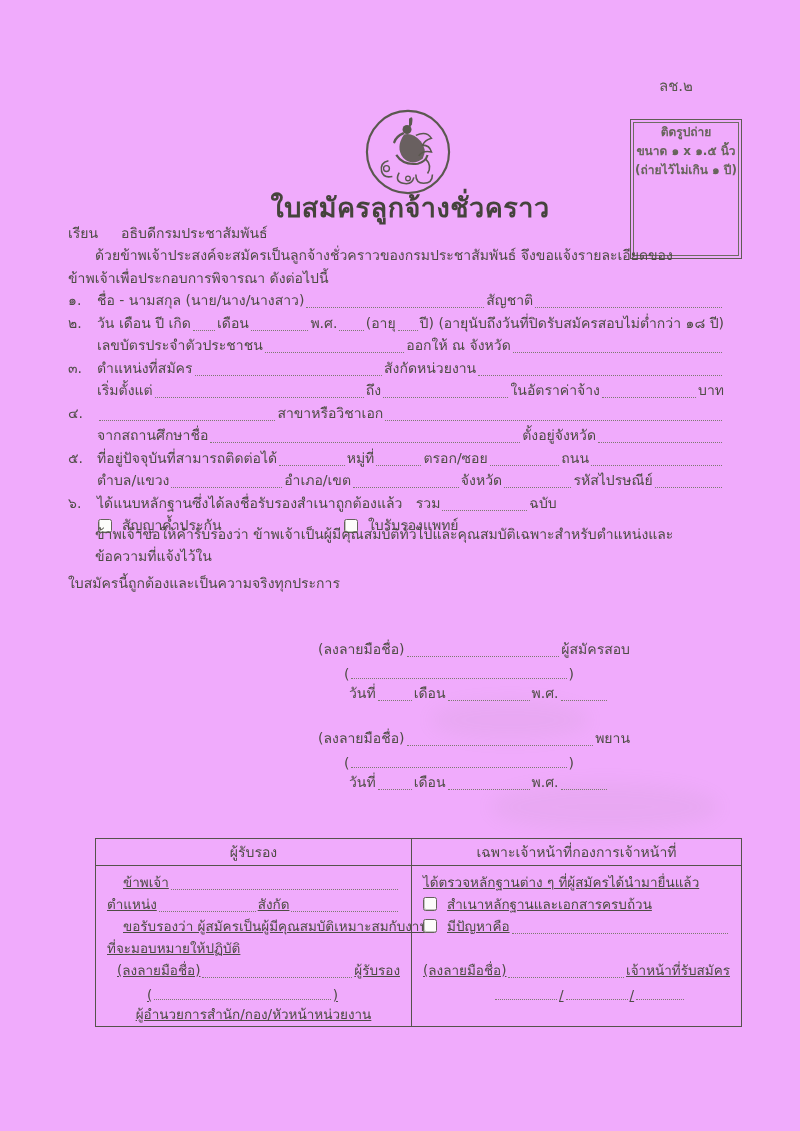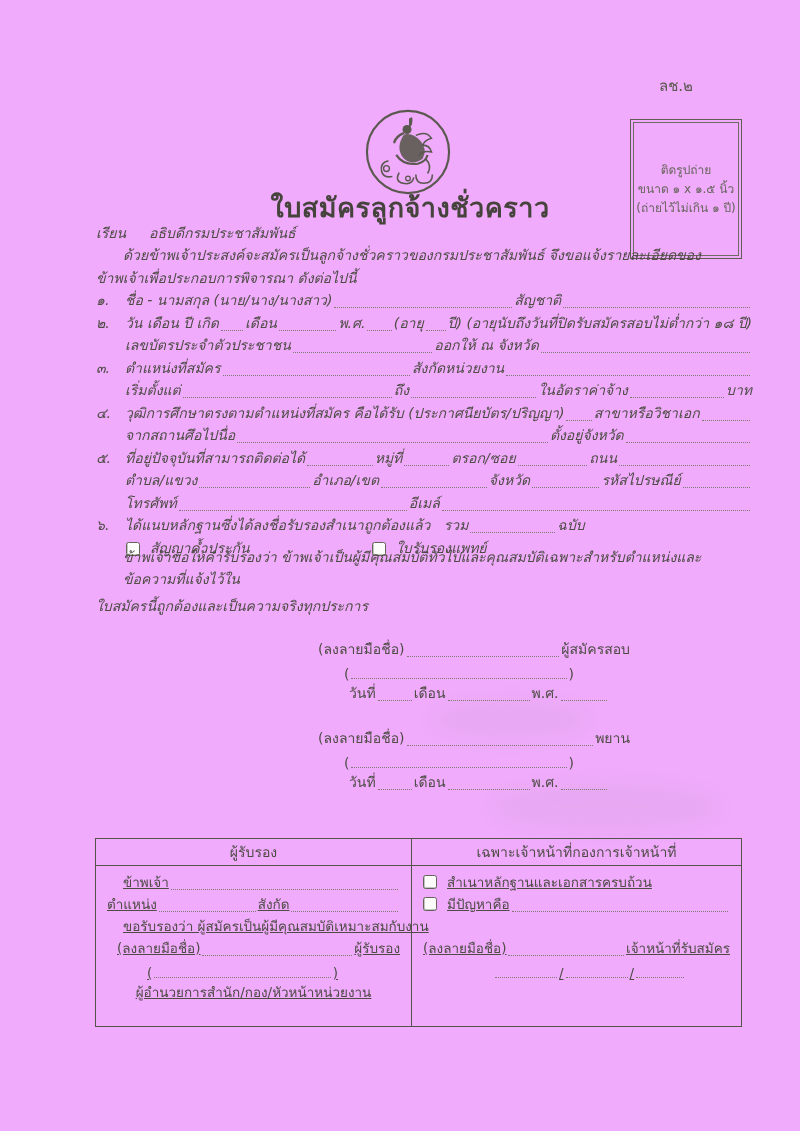--- a/index.html
+++ b/index.html
@@ -14,27 +14,27 @@
   .dots{border-bottom:1.6px dotted #7d7b70;margin:0 2px 3px 2px;min-width:8px;flex:0 0 auto;}
   .dots.fill{flex:1 1 0;}
   .corner-code{position:absolute;top:74px;right:126px;font-size:15px;color:#5a584f;}
   .emblem{position:absolute;left:364px;top:108px;}
   .photo-box{
     position:absolute;top:119px;right:77px;width:110px;height:138px;
     border:1.7px solid #5f5d54;display:flex;align-items:stretch;justify-content:stretch;
   }
   .photo-box-inner{
     flex:1;margin:2px;border:1px solid #6e6c62;display:flex;flex-direction:column;
-    align-items:center;justify-content:center;font-size:12px;color:#66645a;line-height:19px;text-align:center;
+    align-items:center;justify-content:flex-start;font-size:12px;color:#66645a;line-height:19px;text-align:center;font-weight:bold;
   }
   .form-title{
     position:absolute;top:186px;left:0;width:820px;text-align:center;
     font-size:27px;font-weight:bold;color:#45433c;letter-spacing:.5px;
   }
-  .main-col{position:absolute;left:96px;top:221px;width:656px;font-style:italic;}
+  .main-col{position:absolute;left:68px;top:221px;width:656px;}
   .no{flex:0 0 29px;}
   .indent{padding-left:29px;}
   .indent2{padding-left:27px;}
   .chkrow{display:grid;grid-template-columns:246px 178px 1fr;padding-left:30px;height:22.5px;align-items:end;font-size:14px;}
   .chkcell{display:flex;align-items:flex-end;}
   .chk{
     flex:0 0 12px;width:12px;height:12px;border:1.7px solid #64625a;border-radius:2.5px;
     margin:0 10px 3px 0;background:#fcfcfa;box-shadow:inset 1px -1px 0 rgba(90,88,80,.35);
   }
   .cert{height:27px;}
@@ -142,27 +142,26 @@
       <span class="dots fill" style="flex-grow:2;"></span>
       <span class="t">ถึง</span>
       <span class="dots fill" style="flex-grow:1.2;"></span>
       <span class="t">ในอัตราค่าจ้าง</span>
       <span class="dots fill" style="flex-grow:0.9;"></span>
       <span class="t">บาท</span>
     </div>
 
     <div class="fline">
       <span class="no t">๔.</span>
-      <span class="t">วุฒิการศึกษาตรงตามตำแหน่งที่สมัคร คือได้รับ (ประกาศนียบัตร/ปริญญา)</span>
       <span class="dots fill" style="flex-grow:0.55;"></span>
       <span class="t">สาขาหรือวิชาเอก</span>
       <span class="dots fill" style="flex-grow:1.05;"></span>
     </div>
     <div class="fline indent">
-      <span class="t">จากสถานศึอไปนื่อ</span>
+      <span class="t">จากสถานศึกษาชื่อ</span>
       <span class="dots fill" style="flex-grow:2.5;"></span>
       <span class="t">ตั้งอยู่จังหวัด</span>
       <span class="dots fill" style="flex-grow:1;"></span>
     </div>
 
     <div class="fline">
       <span class="no t">๕.</span>
       <span class="t">ที่อยู่ปัจจุบันที่สามารถติดต่อได้</span>
       <span class="dots fill" style="flex-grow:0.8;"></span>
       <span class="t">หมู่ที่</span>
@@ -175,26 +174,20 @@
     <div class="fline indent">
       <span class="t">ตำบล/แขวง</span>
       <span class="dots fill" style="flex-grow:1.15;"></span>
       <span class="t">อำเภอ/เขต</span>
       <span class="dots fill" style="flex-grow:1.1;"></span>
       <span class="t">จังหวัด</span>
       <span class="dots fill" style="flex-grow:0.7;"></span>
       <span class="t">รหัสไปรษณีย์</span>
       <span class="dots fill" style="flex-grow:0.7;"></span>
     </div>
-    <div class="fline indent">
-      <span class="t">โทรศัพท์</span>
-      <span class="dots fill" style="flex-grow:1;"></span>
-      <span class="t">อีเมล์</span>
-      <span class="dots fill" style="flex-grow:1.35;"></span>
-    </div>
 
     <div class="fline">
       <span class="no t">๖.</span>
       <span class="t">ได้แนบหลักฐานซึ่งได้ลงชื่อรับรองสำเนาถูกต้องแล้ว   รวม</span>
       <span class="dots" style="width:85px;"></span>
       <span class="t">ฉบับ</span>
     </div>
 
     <div class="chkrow">
       <span class="chkcell">
@@ -265,38 +258,44 @@
         <div class="bline">
           <span class="t">ตำแหน่ง</span>
           <span class="dots fill"></span>
           <span class="t">สังกัด</span>
           <span class="dots fill" style="flex-grow:1.1;"></span>
         </div>
         <div class="bline">
           <span class="t" style="padding-left:16px;">ขอรับรองว่า ผู้สมัครเป็นผู้มีคุณสมบัติเหมาะสมกับงาน</span>
         </div>
         <div class="bline">
+          <span class="t">ที่จะมอบหมายให้ปฏิบัติ</span>
+        </div>
+        <div class="bline">
           <span class="t" style="padding-left:10px;">(ลงลายมือชื่อ)</span>
           <span class="dots fill"></span>
           <span class="t">ผู้รับรอง</span>
         </div>
         <div class="bline" style="padding-left:40px;padding-right:62px;">
           <span class="t">(</span>
           <span class="dots fill"></span>
           <span class="t">)</span>
         </div>
         <div class="bline center">
           <span class="t">ผู้อำนวยการสำนัก/กอง/หัวหน้าหน่วยงาน</span>
         </div>
       </div>
     </div>
 
     <div class="bcell">
       <div class="bhead">เฉพาะเจ้าหน้าที่กองการเจ้าหน้าที่</div>
       <div class="bbody">
+        <div class="bline">
+          <span class="t">ได้ตรวจหลักฐานต่าง ๆ ที่ผู้สมัครได้นำมายื่นแล้ว</span>
+        </div>
         <div class="bline">
           <span class="chk"></span>
           <span class="t">สำเนาหลักฐานและเอกสารครบถ้วน</span>
         </div>
         <div class="bline">
           <span class="chk"></span>
           <span class="t">มีปัญหาคือ</span>
           <span class="dots fill"></span>
         </div>
         <div class="bline"></div>

